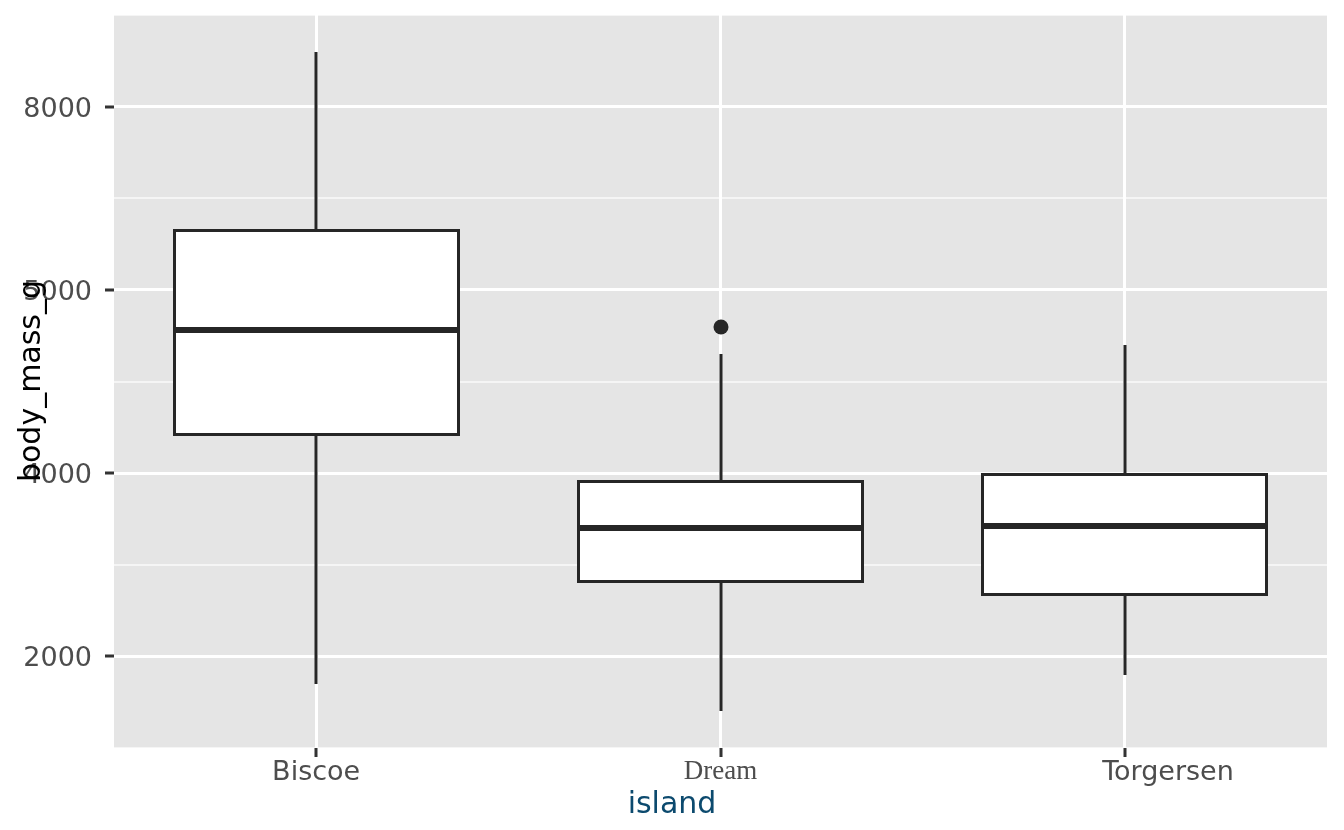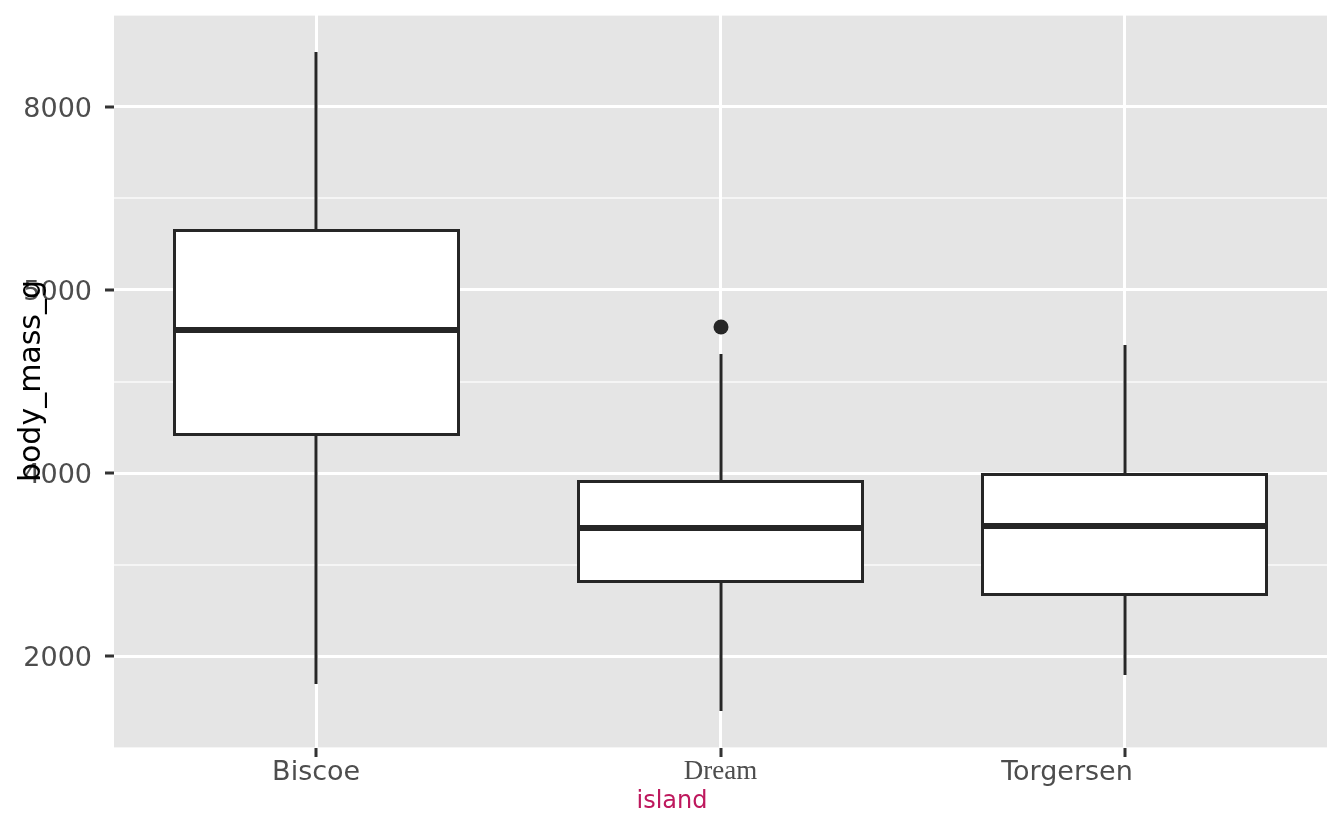--- a/index.html
+++ b/index.html
@@ -96,22 +96,22 @@
     font-size: 27px;
     line-height: 1;
     transform: translateX(-50%);
     white-space: nowrap;
   }
   .axis-title-x {
     position: absolute;
     top: 788px;
     left: 0; width: 1344px;
     text-align: center;
-    color: #be185d;
-    font-size: 24px;
+    color: #0c4a6e;
+    font-size: 30px;
     line-height: 1;
   }
   .axis-title-y {
     position: absolute;
     left: -200px;
     top: 366px;
     width: 460px;
     text-align: center;
     color: #000000;
     font-size: 30px;
@@ -174,17 +174,17 @@
       <div class="ytick-mark" style="top: 106.625px;"></div>
     </div>
   <div class="axis-title-y">body_mass_g</div>
 
   <div id="xaxis-layer">
       <div class="xtick-mark" style="left: 316.167px;"></div>
       <div class="xtick-label" style="left: 316.167px;">Biscoe</div>
       <div class="xtick-mark" style="left: 720.5px;"></div>
       <div class="xtick-label" style="left: 720.5px; font-family: Liberation Serif, serif;">Dream</div>
       <div class="xtick-mark" style="left: 1124.83px;"></div>
-      <div class="xtick-label" style="left: 1067px; text-align: right;">Torgersen</div>
+      <div class="xtick-label" style="left: 1168px; text-align: right;">Torgersen</div>
     </div>
   <div class="axis-title-x">island</div>
 
 </div>
 
 </body></html>

